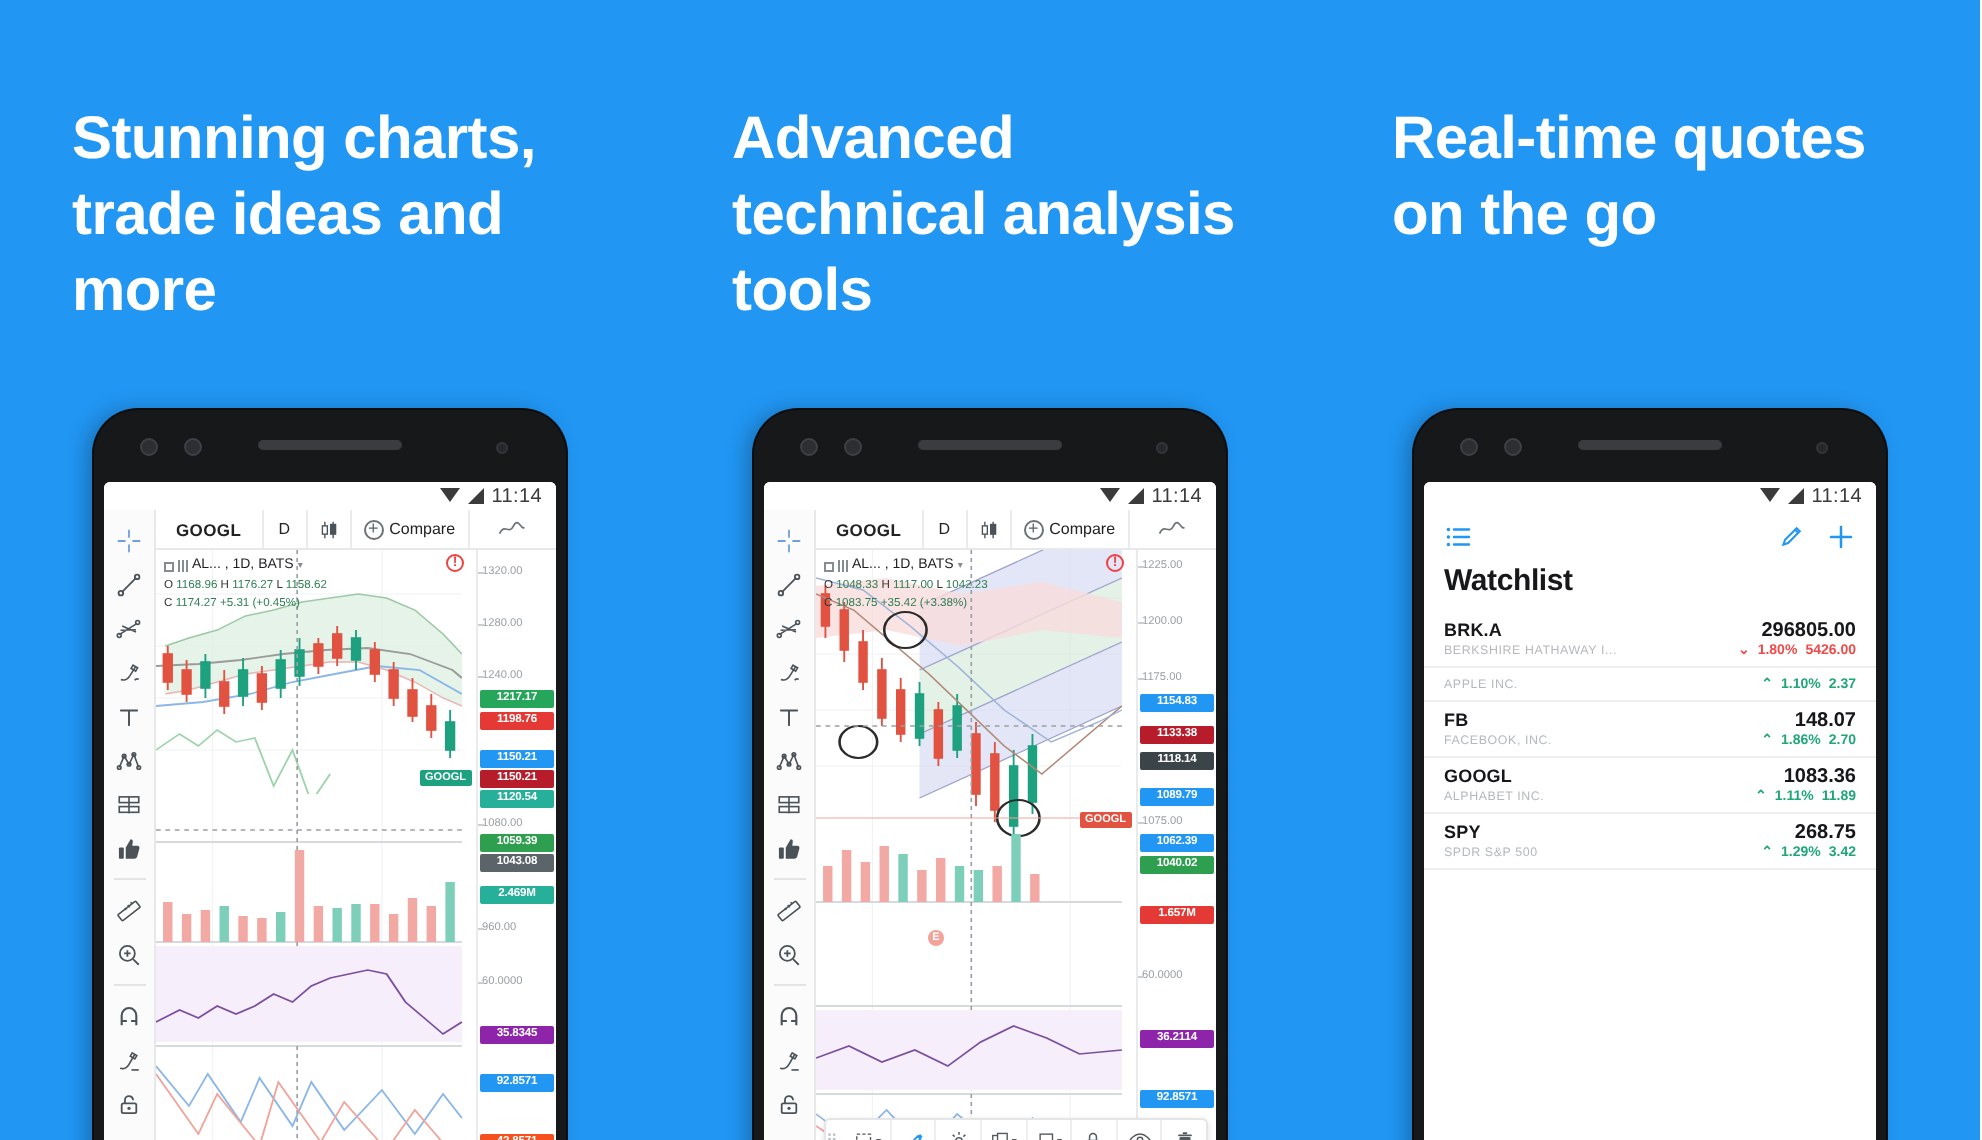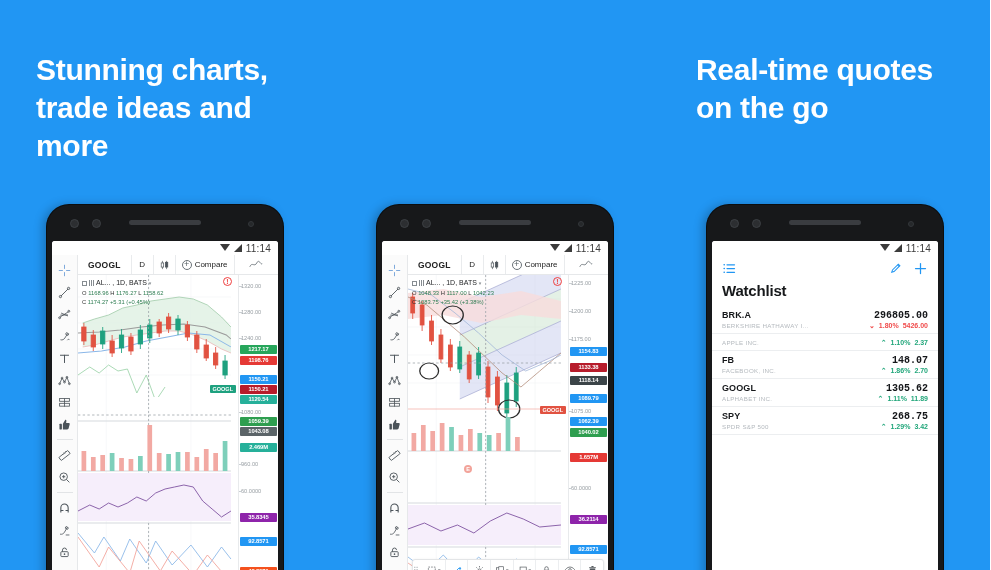--- a/index.html
+++ b/index.html
@@ -220,21 +220,21 @@
     padding: 1px 10px 7px 10px; letter-spacing: -0.2px;
   }
   .wl-rows { flex: 1; overflow: hidden; }
   .wl-row {
     padding: 4px 10px 4px 10px;
     border-bottom: 1px solid #eceef0;
   }
   .wl-r1 { display: flex; align-items: baseline; }
   .wl-r2 { display: flex; align-items: baseline; margin-top: 1px; }
   .wl-sym { font-size: 9px; font-weight: bold; color: #15171a; letter-spacing: .1px;}
-  .wl-price { margin-left: auto; font-size: 10px; font-weight: bold; color: #15171a; font-family: Liberation Mono, monospace; }
+  .wl-price { margin-left: auto; font-size: 10px; font-weight: bold; color: #15171a; }
   .wl-name { font-size: 6.2px; color: #b4b9be; letter-spacing: .3px; text-transform: uppercase; }
   .wl-chg { margin-left: auto; font-size: 7px; font-weight: bold; display: flex; gap: 4px; align-items: center;}
   .wl-chg.up { color: #21a67a; }
   .wl-chg.down { color: #f04b4b; }
   .arrow { font-size: 7px; line-height: 1; }
 </style>
 </head>
 <body>
 
 <div class="stage">
@@ -559,20 +559,21 @@
                 <div class="ax-tag" style="top:292px;background:#f4511e;">42.8571</div>
               </div>
             </div>
           </div>
         </div>
       </div>
     </div>
   </div>
 
   <div class="panel">
+    <div class="headline">Advanced technical analysis tools</div>
 
     <div class="phone">
       <div class="phone-bezel-top">
         <div class="cam-dot c1"></div>
         <div class="cam-dot c2"></div>
         <div class="earpiece"></div>
         <div class="cam-dot c3"></div>
       </div>
 
       <div class="screen">
@@ -1025,21 +1026,21 @@
                   <span>1.86%</span>
                   <span>2.70</span>
                 </span>
               </div>
             </div>
 
 
             <div class="wl-row">
               <div class="wl-r1">
                 <span class="wl-sym">GOOGL</span>
-                <span class="wl-price">1305.62</span>
+                <span class="wl-price">1083.36</span>
               </div>
               <div class="wl-r2">
                 <span class="wl-name">ALPHABET INC.</span>
                 <span class="wl-chg up">
                   <span class="arrow">⌃</span>
                   <span>1.11%</span>
                   <span>11.89</span>
                 </span>
               </div>
             </div>

